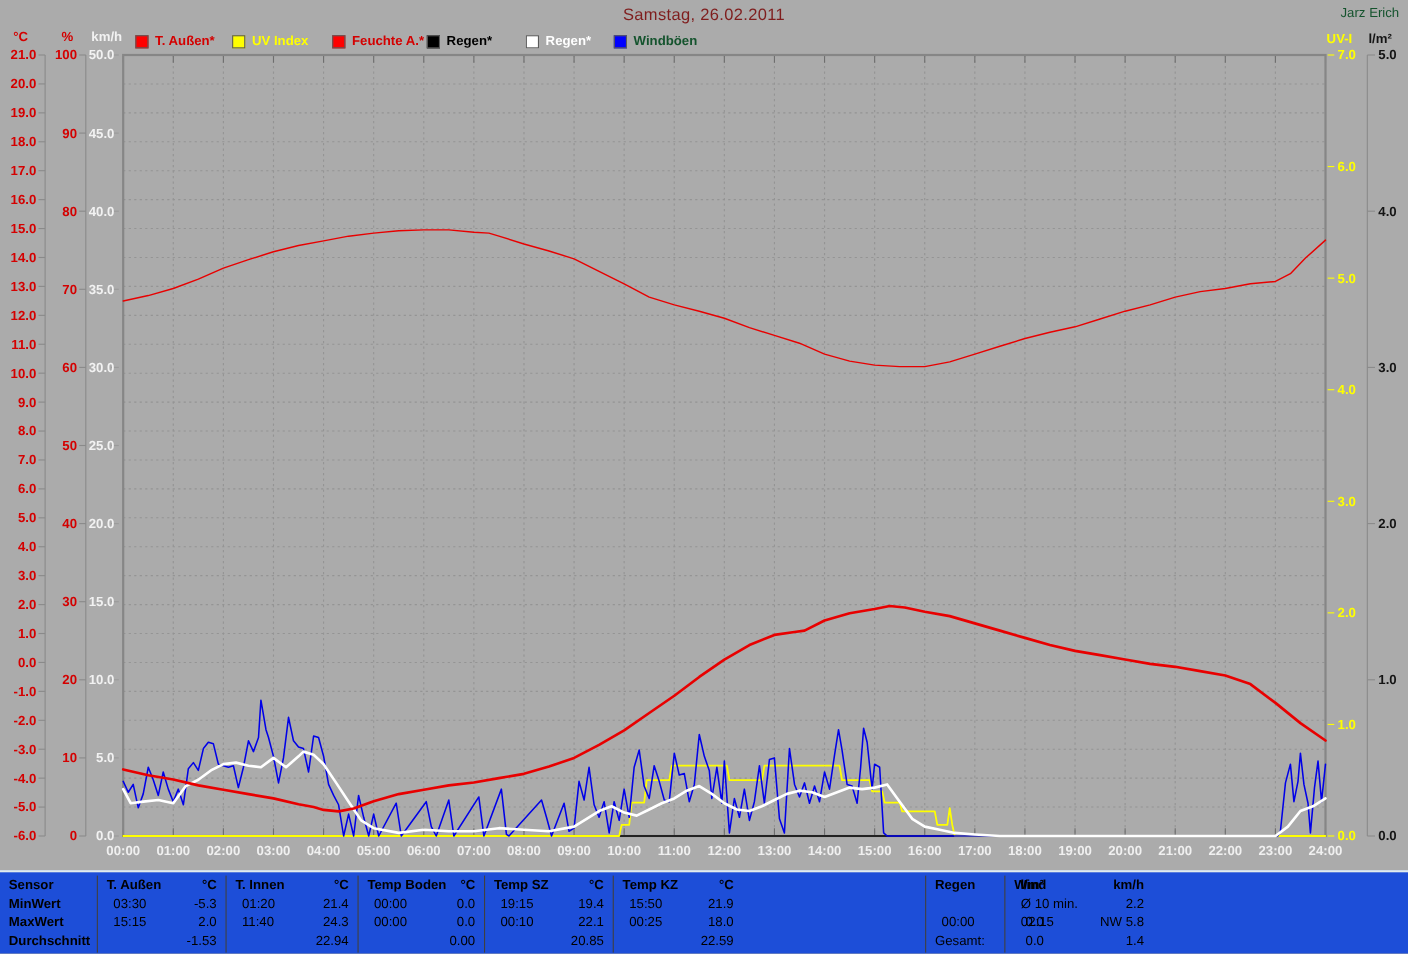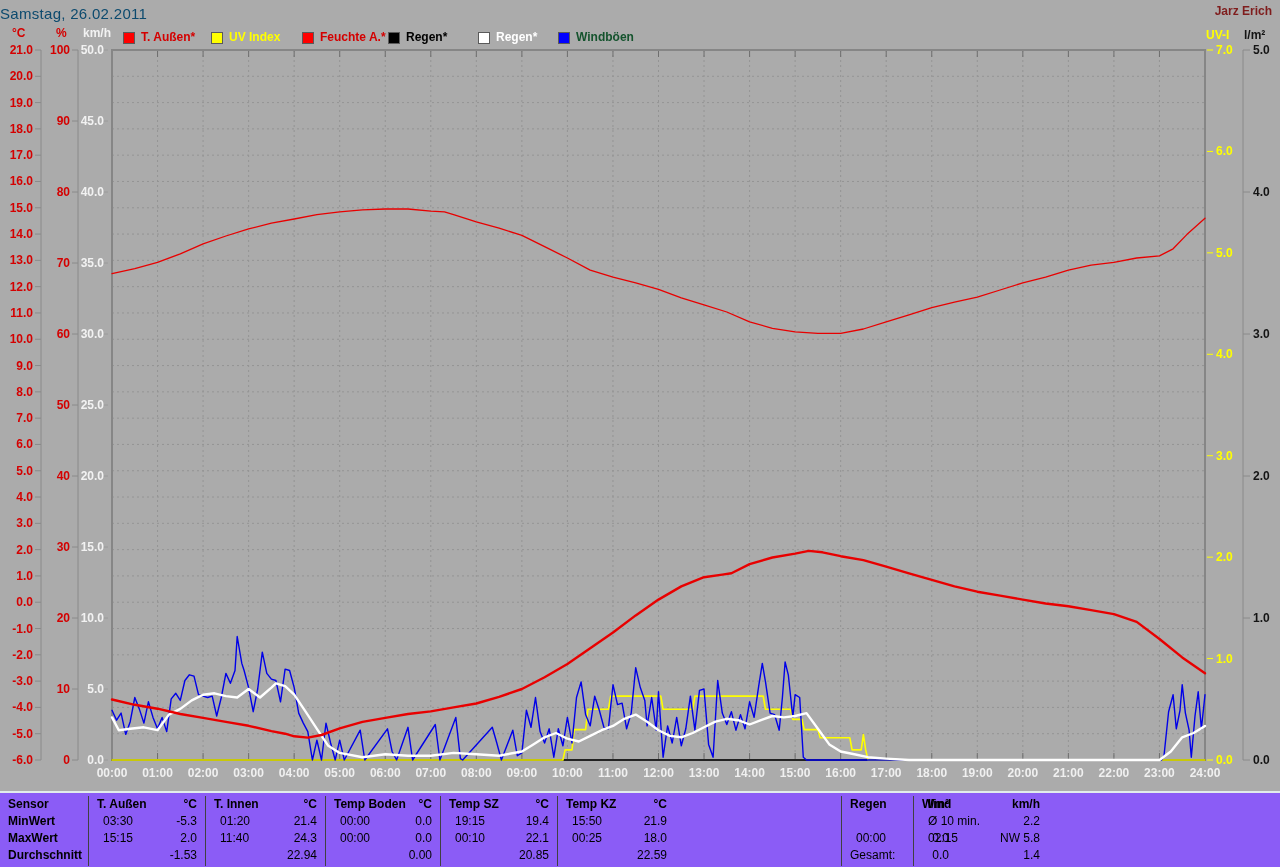--- a/index.html
+++ b/index.html
@@ -3,33 +3,33 @@
 <meta charset="utf-8">
 <style>
   html,body{margin:0;padding:0}
   body{
     width:1280px;height:867px;position:relative;overflow:hidden;
     background:#ababab;
     font-family:"Liberation Sans",sans-serif;
     -webkit-font-smoothing:none;
   }
   .abs{position:absolute}
-  #title{top:5px;left:0;width:1280px;color:#0c4a6e;font-size:15px;letter-spacing:.3px}
-  #author{top:4px;right:8px;color:#7f1d1d;font-size:12px;font-weight:700}
+  #title{top:5px;left:0;width:1280px;text-align:center;color:#7f1d1d;font-size:15px;letter-spacing:.3px}
+  #author{top:4px;right:8px;color:#14532d;font-size:12px;font-weight:400}
   .unit{font-size:12px;font-weight:700}
   #unit-temp{left:12px;top:26px;color:#d40000}
   #unit-hum{left:56px;top:26px;color:#d40000}
   #unit-wind{left:83px;top:26px;color:#f2f2f2}
   #unit-uv{left:1206px;top:28px;color:#ffff00}
   #unit-rain{left:1244px;top:28px;color:#141414}
   .legend-item{top:30px;display:flex;align-items:flex-end;gap:6px;font-size:12px;font-weight:700}
   .swatch{width:12px;height:12px;border:1px solid #5a5a5a;box-sizing:border-box}
   #chart-svg{position:absolute;left:0;top:0}
   
-  #summary{top:791px;left:0;width:1280px;height:76px;background:#8b5cf6;border-top:2px solid #e2ecec;box-sizing:border-box}
+  #summary{top:791px;left:0;width:1280px;height:76px;background:#1d4ed8;border-top:2px solid #e2ecec;box-sizing:border-box}
   .tcol{position:absolute;top:3px;height:70px;box-sizing:border-box}
   .tcol.sep{border-left:1px solid #404040}
   .trow{height:17px;line-height:17px;font-size:12px;color:#000;display:flex;white-space:nowrap}
   .trow .l{padding-left:14px}
   .trow .r{margin-left:auto;padding-right:8px;text-align:right}
   .trow.hdr{font-weight:700}
   .trow.hdr .l{padding-left:8px}
   #rowhead .trow{font-weight:700;padding-left:8px;display:block}
 </style>
 </head>

